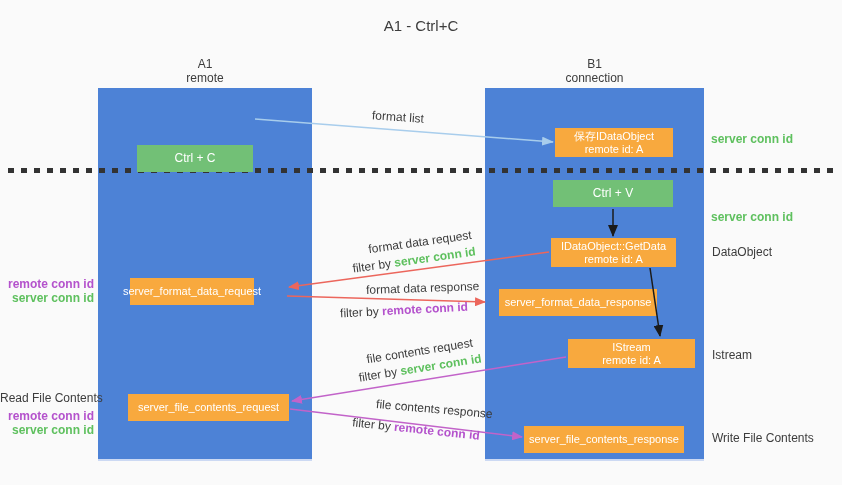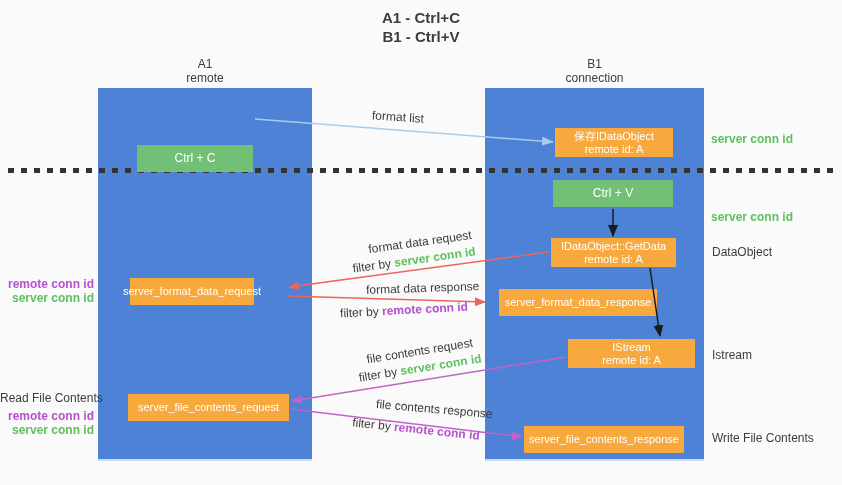--- a/index.html
+++ b/index.html
@@ -5,22 +5,22 @@
   html,body{margin:0;padding:0;}
   body{
     width:842px;height:485px;position:relative;overflow:hidden;
     background:#fafafa;
     font-family:"Liberation Sans","DejaVu Sans",sans-serif;
     color:#3c3c3c;
   }
   .abs{position:absolute;}
   
   .title{
-    top:8px;left:0;width:842px;text-align:center;
-    font-size:15px;line-height:19px;color:#3c3c3c;font-weight:bold;
+    top:16px;left:0;width:842px;text-align:center;
+    font-size:15px;line-height:19px;color:#3c3c3c;
   }
   .title div{white-space:pre;}
   
   .colhead{
     top:57px;text-align:center;font-size:12px;line-height:14px;color:#3c3c3c;
   }
   
   .column{
     top:88px;height:371px;background:#4d82d6;z-index:1;
     border-bottom:2px solid #ccd9f3;
@@ -47,21 +47,20 @@
   .grn{color:#5ec05e;font-weight:bold;}
   .pur{color:#b452cc;font-weight:bold;}
   .left-block{left:0;width:94px;text-align:right;}
   .rot{transform-origin:center;}
 </style>
 </head>
 <body>
 
 <div class="abs title">
   <div>A1 - Ctrl+C</div>
-  <div>B1 - Ctrl+V</div>
 </div>
 
 <div class="abs colhead" style="left:98px;width:214px;">
   <div>A1</div>
   <div>remote</div>
 </div>
 <div class="abs colhead" style="left:485px;width:219px;">
   <div>B1</div>
   <div>connection</div>
 </div>

